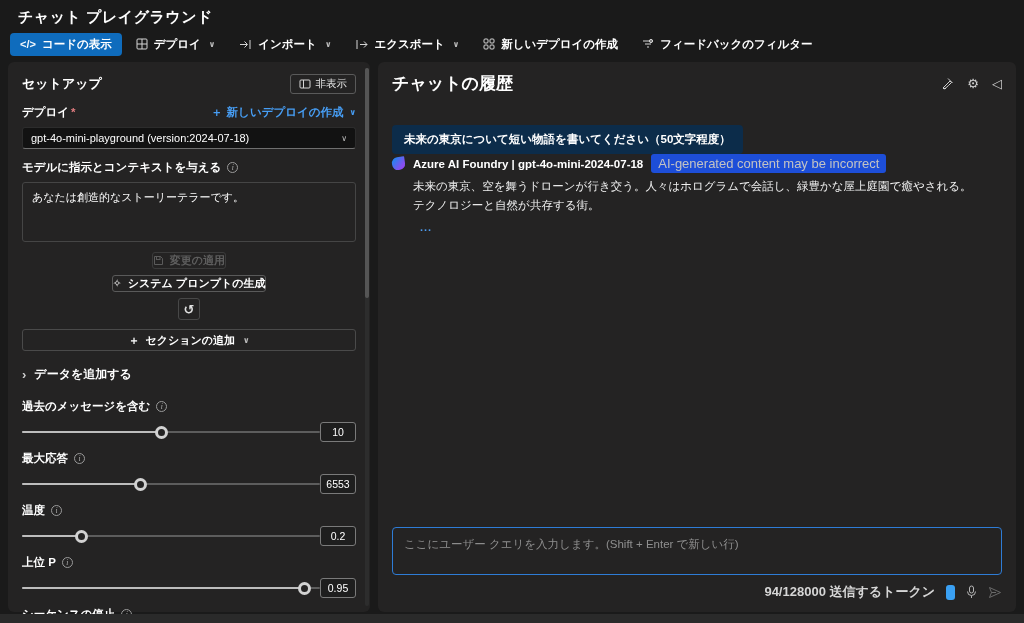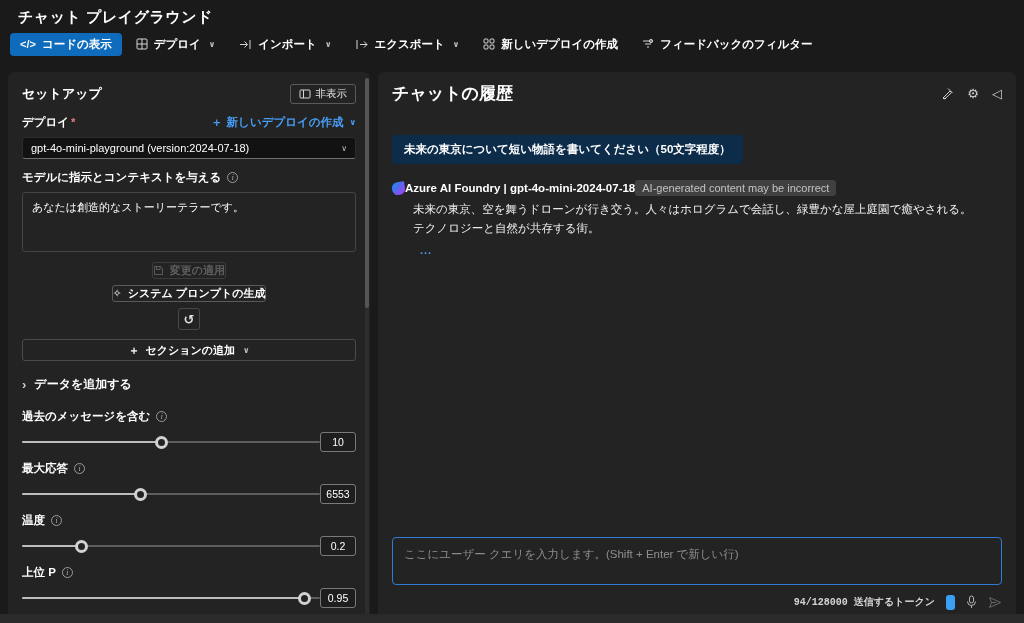--- a/index.html
+++ b/index.html
@@ -13,21 +13,21 @@
   .page-title { position:absolute; left:18px; top:8px; font-size:15px; font-weight:bold; letter-spacing:.5px; }
   
   .toolbar { position:absolute; left:10px; top:32px; display:flex; align-items:center; gap:4px; height:24px; }
   .tb-btn { display:flex; align-items:center; gap:6px; padding:0 10px; height:23px; border-radius:4px;
             font-size:11.5px; font-weight:bold; color:#fff; cursor:pointer; white-space:nowrap; }
   .tb-btn.active { background: var(--accent, #0f6cbd); }
   .tb-icon { font-size:11px; font-weight:bold; opacity:.95; display:inline-flex; align-items:center; }
   .tb-chev { font-size:8px; color:#bdbdbd; margin-left:2px; }
   svg.ic { display:block; }
   
-  .panel { position:absolute; top:72px; background:var(--panel,#242323); border-radius:6px; }
+  .panel { position:absolute; top:62px; background:var(--panel,#242323); border-radius:6px; }
   .left-panel  { left:8px;  width:362px; height:550px; padding:12px 14px; }
   .right-panel { left:378px; width:638px; height:550px; padding:10px 14px; display:flex; flex-direction:column; }
   .scrollbar-track { position:absolute; right:1px; top:6px; width:4px; height:538px; border-radius:2px; background:#2d2d2d; }
   .scrollbar-thumb { position:absolute; top:0; width:4px; height:230px; border-radius:2px; background:#555; }
   
   .setup-header { display:flex; justify-content:space-between; align-items:center; }
   .setup-title { font-size:13px; font-weight:bold; }
   .hide-btn { display:flex; align-items:center; gap:5px; border:1px solid #5a5a5a; border-radius:3px;
               padding:2px 8px; font-size:10.5px; color:#e8e8e8; cursor:pointer; }
   .dep-row { display:flex; justify-content:space-between; align-items:center; margin-top:11px; }
@@ -71,33 +71,33 @@
                 font-family:"Liberation Sans", sans-serif; }
   .stop-input::placeholder { color:#9d9d9d; }
   
   .chat-header { display:flex; justify-content:space-between; align-items:center; }
   .chat-title { font-size:17px; font-weight:bold; }
   .chat-actions { display:flex; align-items:center; gap:13px; color:#cfcfcf; }
   .chat-actions .act { cursor:pointer; display:inline-flex; align-items:center; font-size:13px; }
   .messages { flex:1; position:relative; margin-top:6px; }
   .user-row { display:flex; justify-content:flex-start; margin-top:24px; }
   .user-bubble { background:var(--user_bubble,#0c2c4a); border-radius:4px; padding:7px 12px; font-size:11.5px; font-weight:bold; }
-  .asst-row { display:flex; align-items:center; margin-top:16px; }
+  .asst-row { display:flex; align-items:center; gap:8px; }
   .asst-avatar { width:13px; height:13px; border-radius:45% 5% 45% 45%; flex:none;
                  background:linear-gradient(135deg,#2d7ff0 20%,#8a4df0 75%); transform:rotate(-8deg); }
   .asst-name { font-size:11.5px; font-weight:bold; }
-  .ai-badge { background:#404040; color:#c3c3c3; font-size:11px; padding:2px 7px; border-radius:3px;text-align:right; }
+  .ai-badge { background:#1d4ed8; color:#c3c3c3; font-size:13px; padding:2px 7px; border-radius:3px;text-align:right; }
   .asst-text { margin:4px 0 0 21px; font-size:11.5px; line-height:1.65; color:#f0f0f0; max-width:560px; }
   .more-ellipsis { margin:6px 0 0 28px; color:#4f9cf0; font-size:11px; font-weight:bold; letter-spacing:1px; cursor:pointer; }
   .chat-input { width:100%; height:48px; background:transparent; border:1px solid var(--focus_border,#2e7cd6);
                 border-radius:4px; color:#fff; font-size:11.5px; padding:9px 11px; resize:none; outline:none;
                 font-family:"Liberation Sans", sans-serif; }
   .chat-input::placeholder { color:#8f8f8f; }
   .token-row { display:flex; justify-content:flex-end; align-items:center; gap:11px; margin-top:7px; height:20px; }
-  .token-text { font-size:10px; font-weight:bold; color:#d6d6d6;font-family:Liberation Mono, monospace; }
+  .token-text { font-size:13px; font-weight:bold; color:#d6d6d6; }
   .battery { width:9px; height:15px; border-radius:3px; background:#3aa0f3; }
   .bottom-strip { position:absolute; left:0; bottom:0; width:1024px; height:9px; background:#2a2a2a; }
 </style>
 </head>
 <body>
 
 <div class="page-title">チャット プレイグラウンド</div>
 
 <div class="toolbar">
   <div class="tb-btn active">

